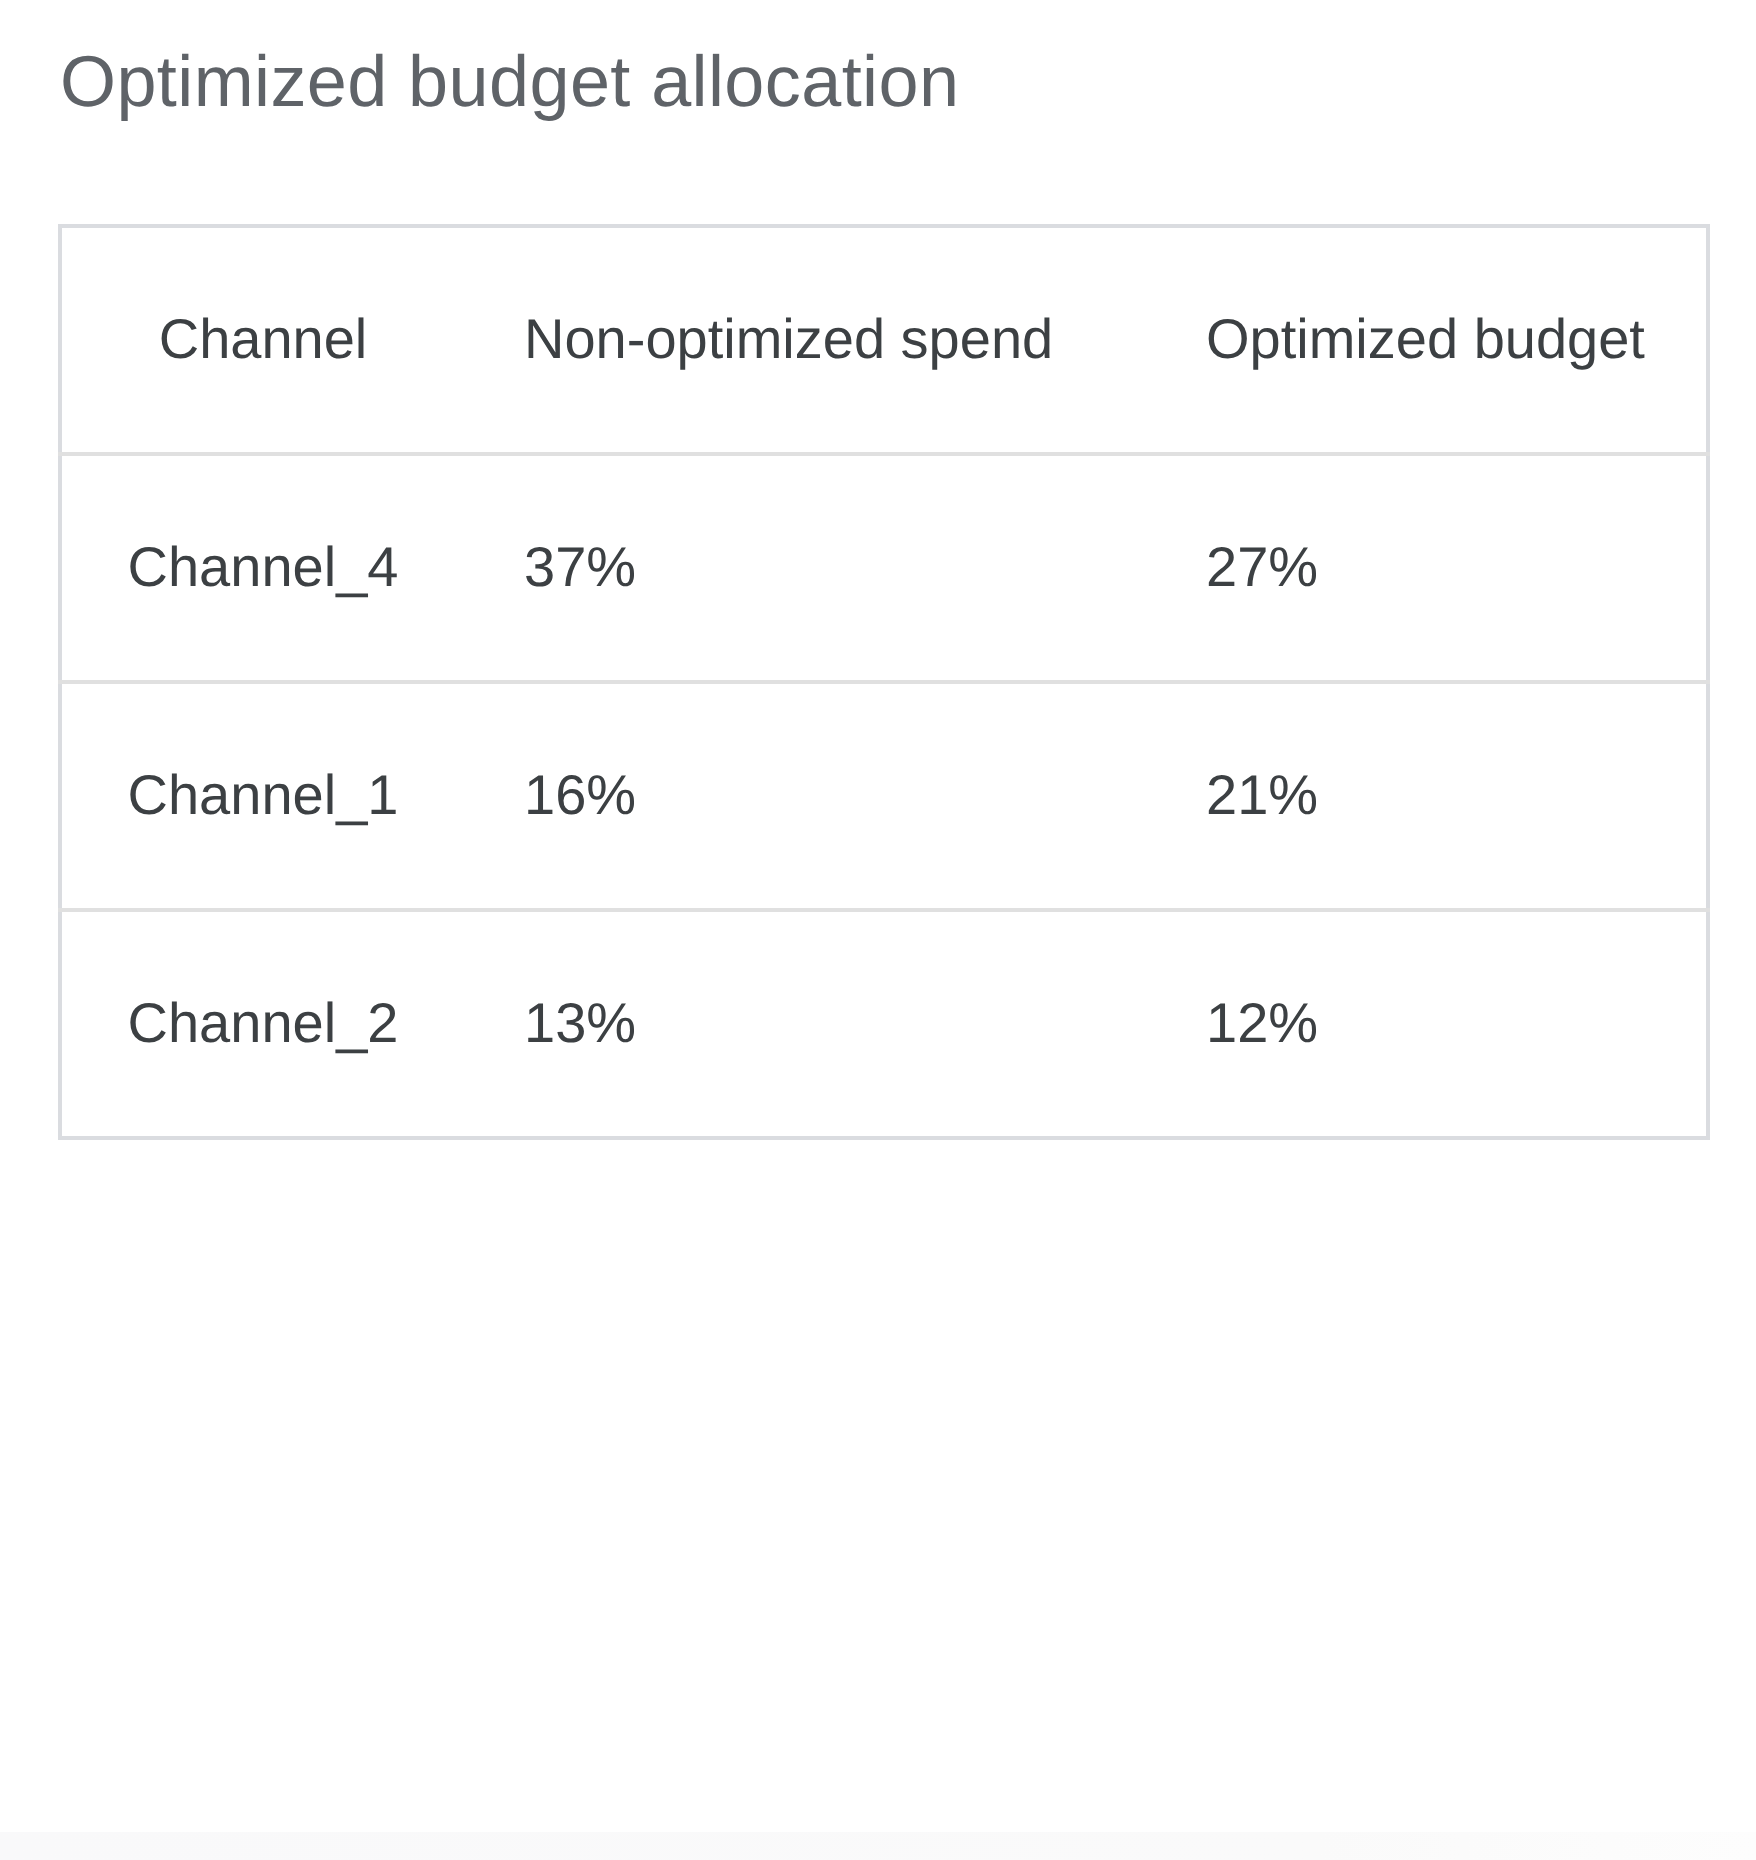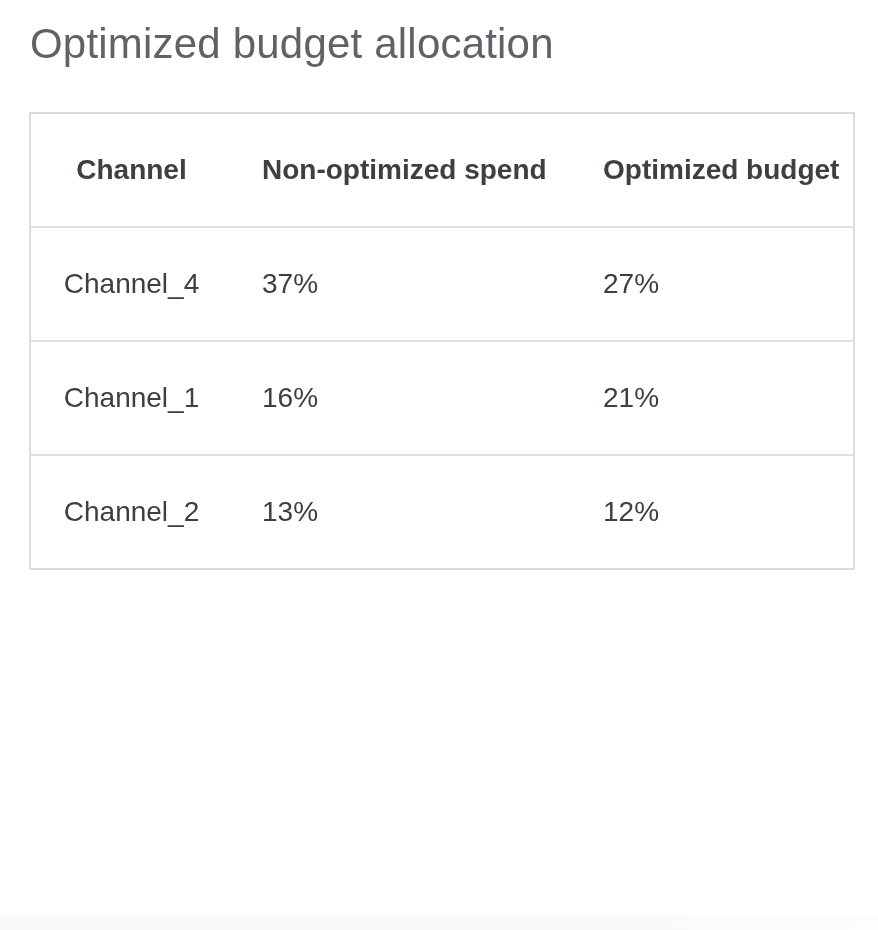--- a/index.html
+++ b/index.html
@@ -9,21 +9,21 @@
     background: #ffffff;
     position: relative;
     overflow: hidden;
     font-family: "Liberation Sans", sans-serif;
     -webkit-font-smoothing: antialiased;
   }
   .page-title {
     position: absolute;
     left: 30px;
     top: 20px;
-    font-size: 42px;
+    font-size: 36px;
     font-weight: 400;
     color: #5f6368;
     letter-spacing: 0.2px;
     white-space: nowrap;
   }
   table.budget-table {
     position: absolute;
     left: 29px;
     top: 112px;
     width: 824px;
@@ -32,21 +32,21 @@
     table-layout: fixed;
     color: #3c4043;
     font-size: 28px;
     background: #ffffff;
   }
   table.budget-table col.c1 { width: 202px; }
   table.budget-table col.c2 { width: 341px; }
   table.budget-table col.c3 { width: 281px; }
   table.budget-table th {
     height: 112px;
-    font-weight: 700;
+    font-weight: 400;
     vertical-align: middle;
     border-bottom: 2px solid #e0e0e0;
     white-space: nowrap;
   }
   table.budget-table td {
     height: 112px;
     font-weight: 400;
     vertical-align: middle;
     white-space: nowrap;
     margin-left: 12px;

